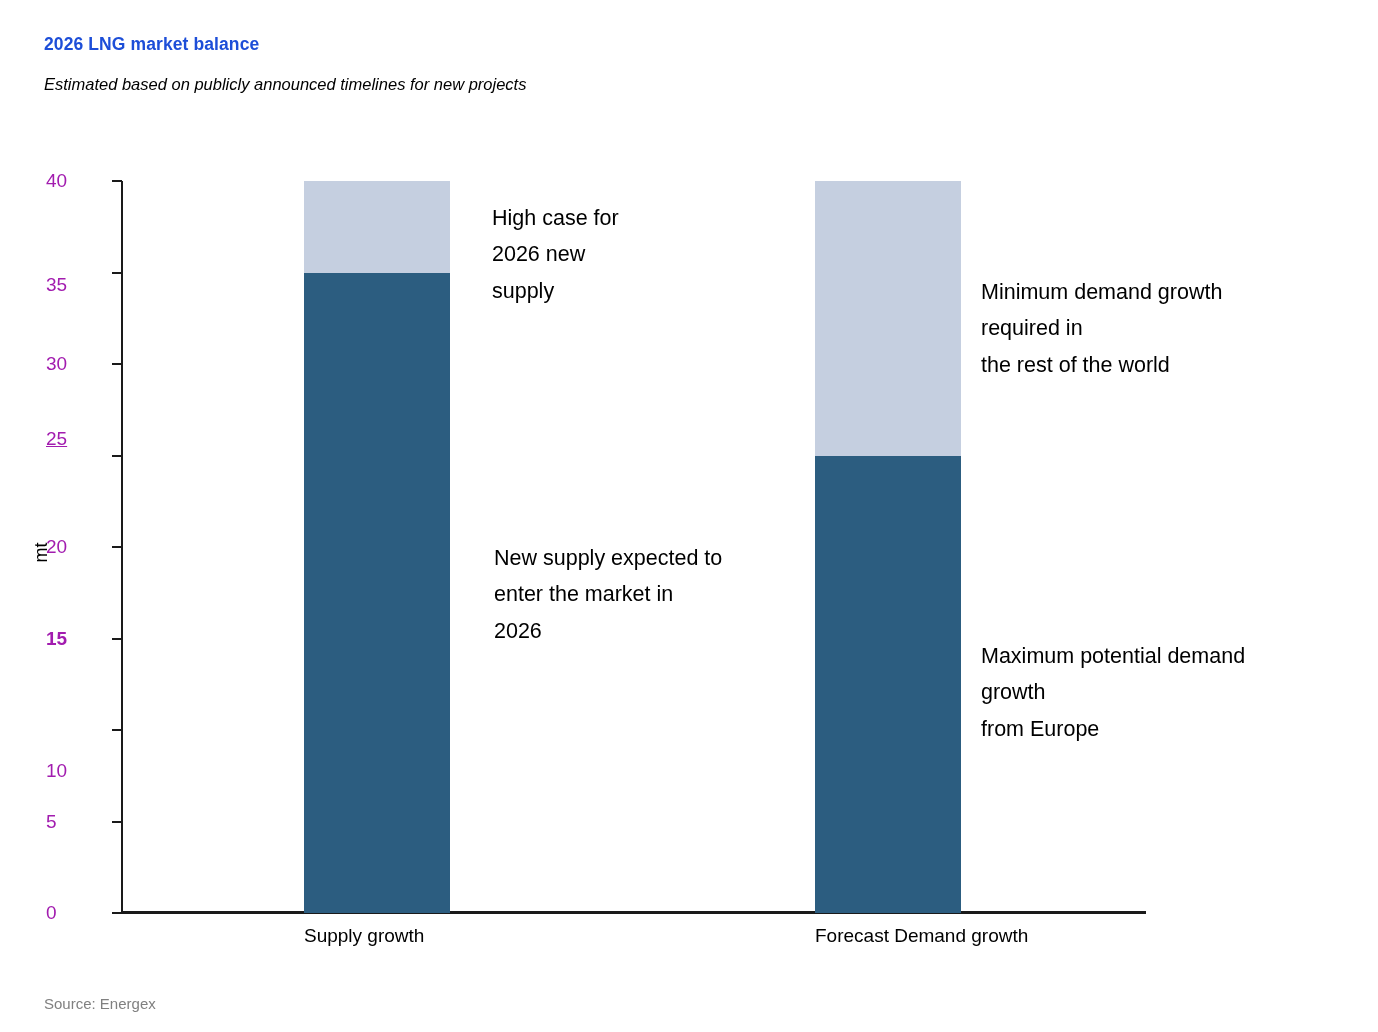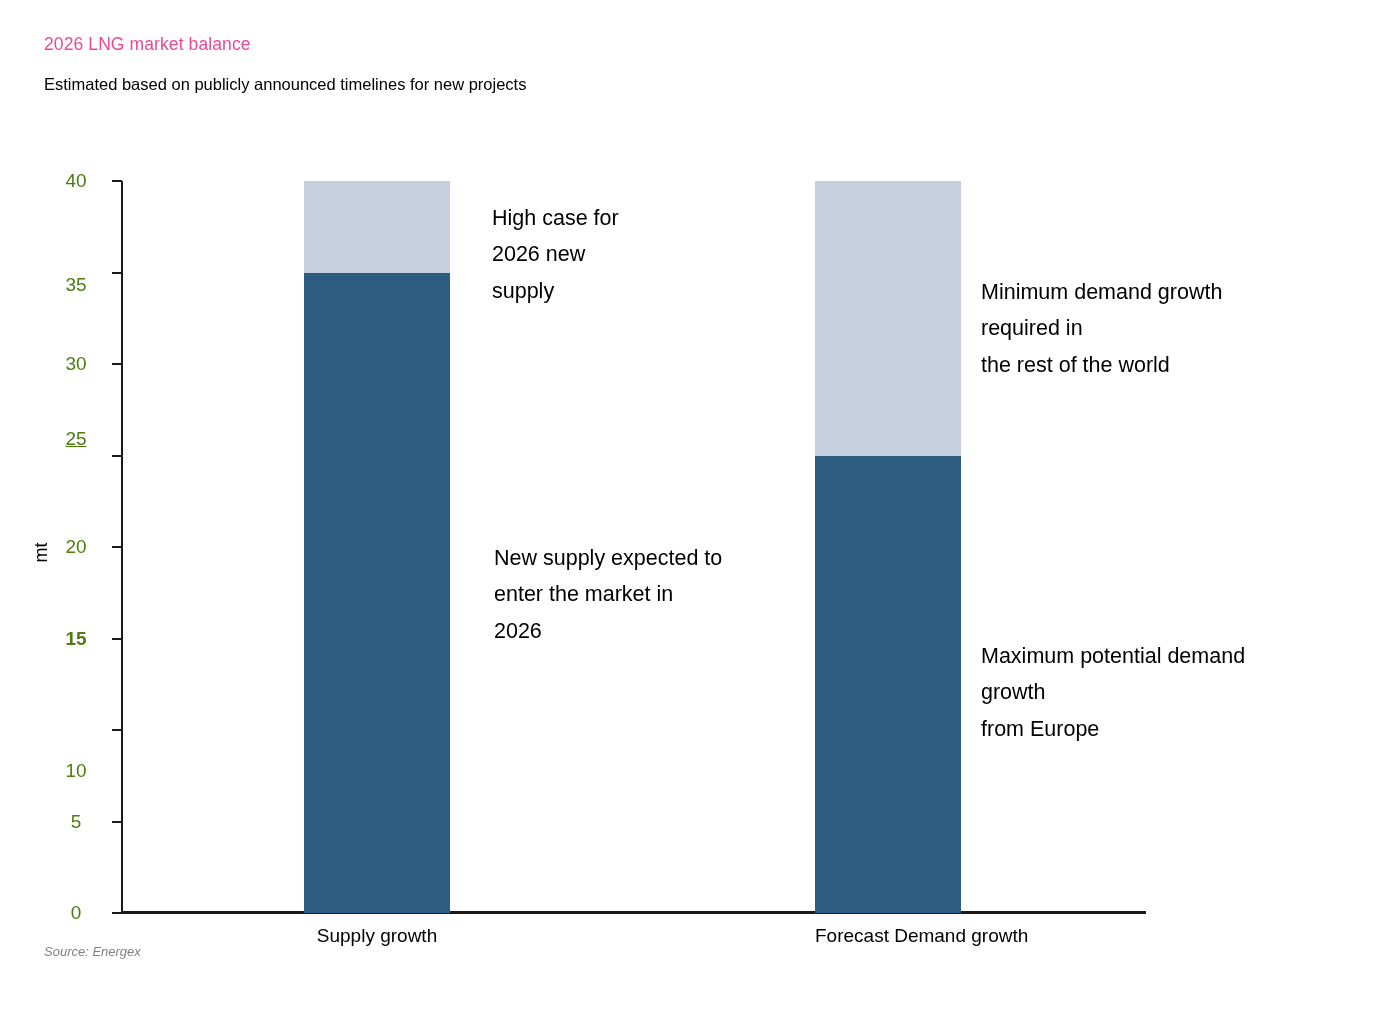--- a/index.html
+++ b/index.html
@@ -16,30 +16,31 @@
     color: #000000;
     -webkit-font-smoothing: antialiased;
   }
 
   
   #chart-title {
     position: absolute;
     left: 44px;
     top: 34px;
     font-size: 17.5px;
-    font-weight: normal;
+    font-weight: bold;
     letter-spacing: 0.1px;
-    color: #ec4899;
+    color: #1d4ed8;
     white-space: nowrap;
   }
   #chart-subtitle {
     position: absolute;
     left: 44px;
     top: 75px;
     font-size: 16.5px;
+    font-style: italic;
     font-weight: 500;
     color: #000;
     white-space: nowrap;
   }
 
   
   #plot-area {
     position: absolute;
     left: 122px;
     top: 181px;
@@ -66,24 +67,24 @@
   .y-tick-mark {
     position: absolute;
     width: 10px;
     height: 2px;
     background: #1a1a1a;
     left: 112px;
   }
   .y-tick-label {
     position: absolute;
     right: 0;
-    text-align: center;
+    text-align: left;
     font-size: 19px;
     font-weight: 500;
-    color: #4d7c0f;
+    color: #a21caf;
     line-height: 1;
     width: 60px;
   }
   #y-tick-labels-layer {
     position: absolute;
     left: 32px;
     top: 0;
     width: 74px;
     height: 1032px;
   }
@@ -105,43 +106,41 @@
     transform: rotate(-90deg);
     white-space: nowrap;
   }
 
   
   .bar-segment {
     position: absolute;
   }
   .cat-label {
     position: absolute;
-    text-align: center;
     font-size: 19px;
     color: #000;
     white-space: nowrap;
     top: 925px;
   }
 
   
   .annotation {
     position: absolute;
     font-size: 21.5px;
     line-height: 1.69;
     color: #000;
     white-space: pre-line;
   }
 
   
   #source-note {
     position: absolute;
     left: 44px;
-    top: 944px;
-    font-size: 13px;
-    font-style: italic;
+    top: 995px;
+    font-size: 15px;
     color: #808080;
     white-space: nowrap;
   }
 </style>
 </head>
 <body>
 
 <div id="chart-title">2026 LNG market balance</div>
 
 <div id="chart-subtitle">Estimated based on publicly announced timelines for new projects</div>

